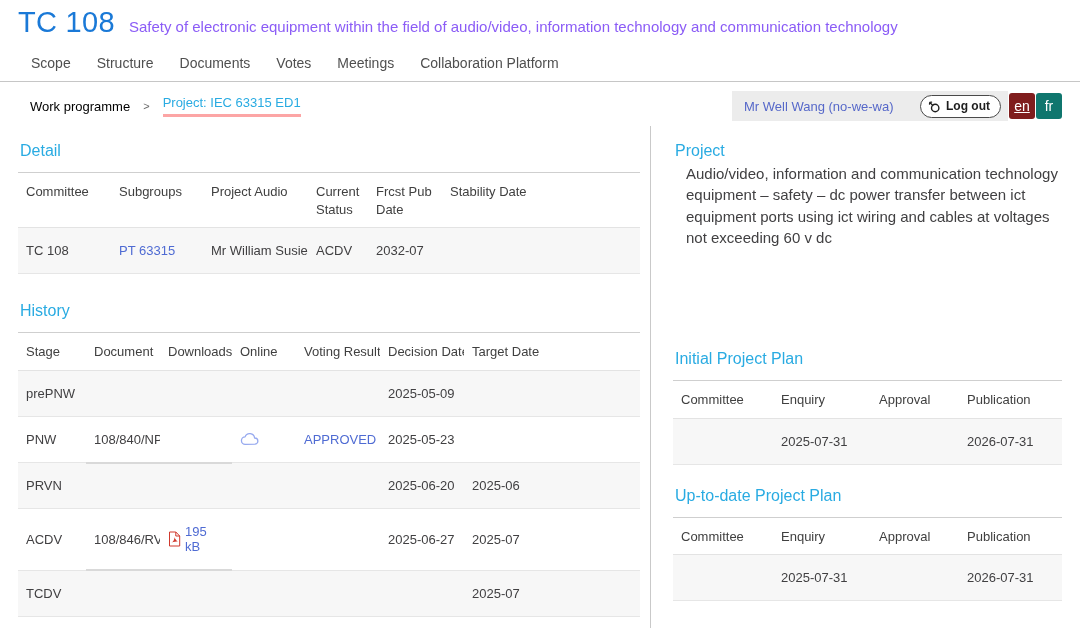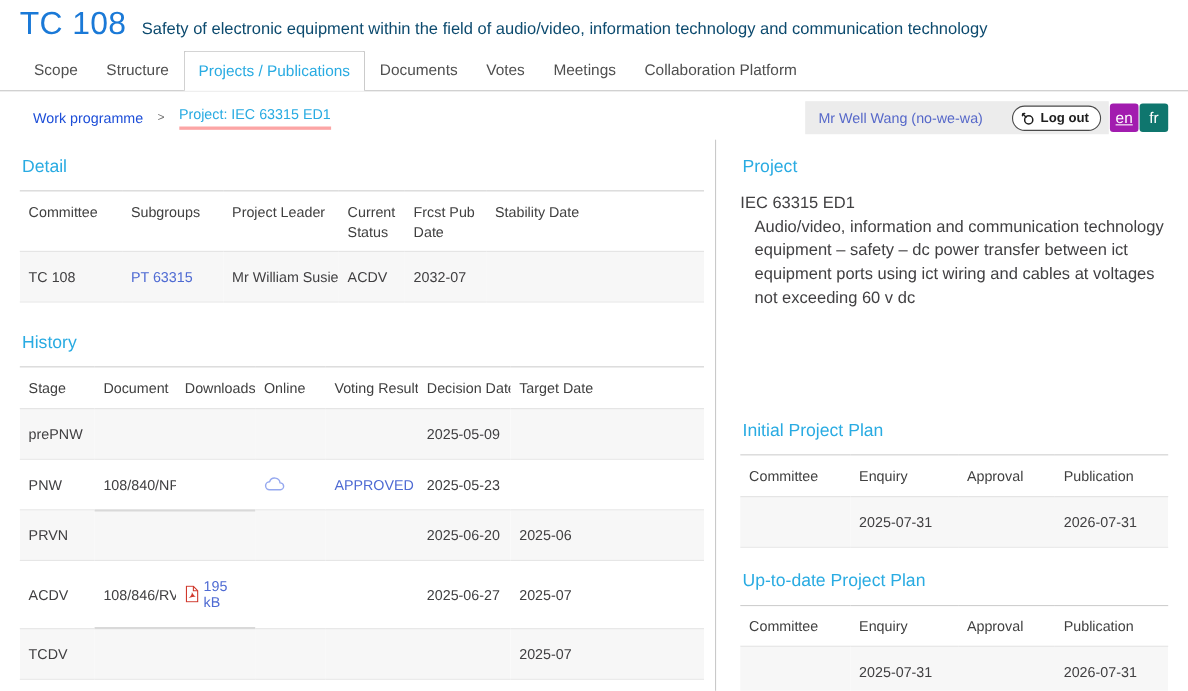--- a/index.html
+++ b/index.html
@@ -5,37 +5,37 @@
   * { box-sizing: border-box; }
   html,body { margin:0; padding:0; }
   body {
     width:1080px; height:628px; overflow:hidden;
     background:#fff; font-family:"Liberation Sans", sans-serif;
     color:#414042; -webkit-font-smoothing:antialiased;
   }
   
   .hdr { display:flex; align-items:baseline; gap:14px; padding:6px 18px 0 18px; }
   .hdr h1 { margin:0; font-size:29px; font-weight:400; color:#1a79d7; letter-spacing:.3px; }
-  .hdr .sub { font-size:15px; color:#0c4a6e; }
+  .hdr .sub { font-size:15px; color:#8b5cf6; }
   
   .tabs { display:flex; margin-top:7px; padding-left:18px; border-bottom:1px solid #c6c6c6; font-size:14px; color:#4f4f4f; }
   .tab { padding:9px 13px 10px; cursor:pointer; white-space:nowrap; }
   .tab.active { color:#29abe2; background:#fff; border:1px solid #c6c6c6; border-bottom:1px solid #fff; margin-bottom:-1px; border-radius:2px 2px 0 0; }
   
   .topbar { display:flex; justify-content:space-between; align-items:center; padding:9px 18px 5px 30px; }
   .crumbs { display:flex; align-items:center; gap:13px; font-size:13px; }
-  .crumb-root { color:#1d4ed8; cursor:pointer;text-align:center; }
+  .crumb-root { color:#000000; cursor:pointer;text-align:center; }
   .crumb-sep { color:#6b6b6b; font-size:11px; }
   .crumb-cur { color:#29abe2; border-bottom:3px solid #fca5a5; padding-bottom:4px; cursor:pointer; }
   .userbar { display:flex; align-items:center; gap:1px; }
   .userstrip { background:#ececec; height:30px; display:flex; align-items:center; justify-content:space-between; padding:0 7px 0 12px; width:276px; }
   .username { color:#5668c9; font-size:13px; cursor:pointer; }
   .logout-btn { display:flex; align-items:center; gap:5px; background:#fff; border:1.5px solid #4a4a4a; border-radius:12px; height:23px; padding:0 10px 0 7px; font-size:12px; font-weight:bold; color:#1e1e1e; cursor:pointer; }
   .lang { width:26px; height:26px; border-radius:3px; color:#fff; font-size:14px; display:flex; align-items:center; justify-content:center; cursor:pointer; }
-  .lang.en { background:#a21caf;text-decoration:underline; }
+  .lang.en { background:#7f1d1d;text-decoration:underline; }
   .lang.fr { background:#0f766e; }
   
   .main { display:flex; align-items:stretch; min-height:505px; }
   .left { width:650px; padding:0 10px 0 18px; }
   .right { flex:1; border-left:1px solid #c9c9c9; padding:0 18px 0 22px; }
   h2 { color:#29abe2; font-size:16px; font-weight:400; margin:16px 0 0 2px; }
   .left h2.history-title { margin-top:28px; }
   
   table { width:100%; border-collapse:collapse; font-size:13px; color:#414042; margin-top:12px; table-layout:fixed; }
   th { font-weight:400; color:#404040; text-align:left; vertical-align:top; padding:10px 8px 9px; border-top:1px solid #cfcfcf; border-bottom:1px solid #e3e3e3; line-height:1.35; }
@@ -52,21 +52,20 @@
 <body>
 
 <div class="hdr">
   <h1>TC 108</h1>
   <div class="sub">Safety of electronic equipment within the field of audio/video, information technology and communication technology</div>
 </div>
 
 <div class="tabs">
   <div class="tab">Scope</div>
   <div class="tab">Structure</div>
-  <div class="tab active">Projects / Publications</div>
   <div class="tab">Documents</div>
   <div class="tab">Votes</div>
   <div class="tab">Meetings</div>
   <div class="tab">Collaboration Platform</div>
 </div>
 
 <div class="topbar">
   <div class="crumbs">
     <span class="crumb-root">Work programme</span>
     <span class="crumb-sep">&gt;</span>
@@ -101,21 +100,21 @@
           <col style="width:92px">
           <col style="width:105px">
           <col style="width:60px">
           <col style="width:74px">
           <col>
         </colgroup>
       <thead>
         <tr>
           <th>Committee</th>
           <th>Subgroups</th>
-          <th class="nw">Project Leader</th>
+          <th class="nw">Project Audio</th>
           <th>Current Status</th>
           <th>Frcst Pub Date</th>
           <th>Stability Date</th>
         </tr>
       </thead>
       <tbody>
         <tr class="bg">
           <td class="nw">TC 108</td>
           <td class="nw"><a class="lnk">PT 63315</a></td>
           <td class="nw">Mr William Susiene</td>
@@ -211,21 +210,20 @@
           <td class="nw"></td>
           <td class="nw">2025-07</td>
         </tr>
       </tbody>
     </table>
   </div>
 
   <div class="right">
 
     <h2>Project</h2>
-    <div style="font-size:15px; margin-top:15px;">IEC 63315 ED1</div>
     <div style="font-size:15px; line-height:1.42; margin-top:3px;margin-left:13px;">Audio/video, information and communication technology equipment – safety – dc power transfer between ict equipment ports using ict wiring and cables at voltages not exceeding 60 v dc</div>
 
     <h2 style="margin-top:102px;">Initial Project Plan</h2>
     <table>
       <colgroup>
           <col style="width:100px">
           <col style="width:98px">
           <col style="width:88px">
           <col>
         </colgroup>

